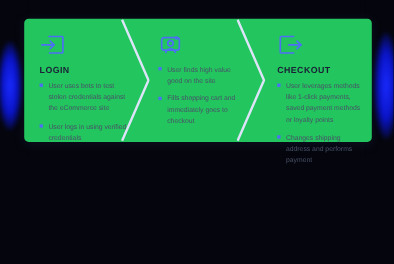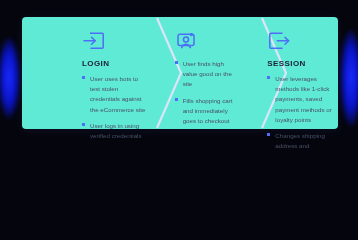--- a/index.html
+++ b/index.html
@@ -16,23 +16,22 @@
   .glow {
     position:absolute; width:22px; height:80px; border-radius:50%;
     background:radial-gradient(ellipse at center, #1a2bff 0%, #0a14c8 45%, rgba(5,6,13,0) 78%);
     filter:blur(2px);
   }
   .edge-band.left .glow { left:-2px; top:38px; }
   .edge-band.right .glow { right:-4px; top:30px; height:96px; }
 
   .card {
     position:absolute; left:22px; top:17px; width:316px; height:112px;
-    background:#5eead4; border-radius:4px;
+    background:#22c55e; border-radius:4px;
     box-shadow:0 2px 10px rgba(60,80,160,0.13);
-    padding-left:46px;
   }
 
   .flow { position:relative; width:100%; height:100%; display:flex; }
 
   .panel { position:relative; flex:1 1 0; padding:13px 6px 8px 14px; }
   .panel.p2 { padding-left:22px; }
   .panel.p3 { padding-left:22px; }
 
   
   .chev { position:absolute; top:0; bottom:0; width:26px; pointer-events:none; }
@@ -112,21 +111,21 @@
     </div>
 
     <div class="panel p3">
       <div class="icon">
         <svg width="24" height="22" viewBox="0 0 24 22" fill="none" stroke="#4f6ef7" stroke-width="1.5" stroke-linecap="round" stroke-linejoin="round">
           <path d="M15 3.2H3.8a1 1 0 0 0-1 1v13a1 1 0 0 0 1 1H15"></path>
           <line x1="10.4" y1="10.8" x2="21.6" y2="10.8"></line>
           <polyline points="18,7.4 21.6,10.8 18,14.2"></polyline>
         </svg>
       </div>
-      <div class="heading">SESSION</div>
+      <div class="heading">CHECKOUT</div>
       <ul>
         <li>User leverages methods like 1-click payments, saved payment methods or loyalty points</li>
         <li>Changes shipping address and performs payment</li>
       </ul>
     </div>
 
   </div>
 </div>
 
 </body></html>

